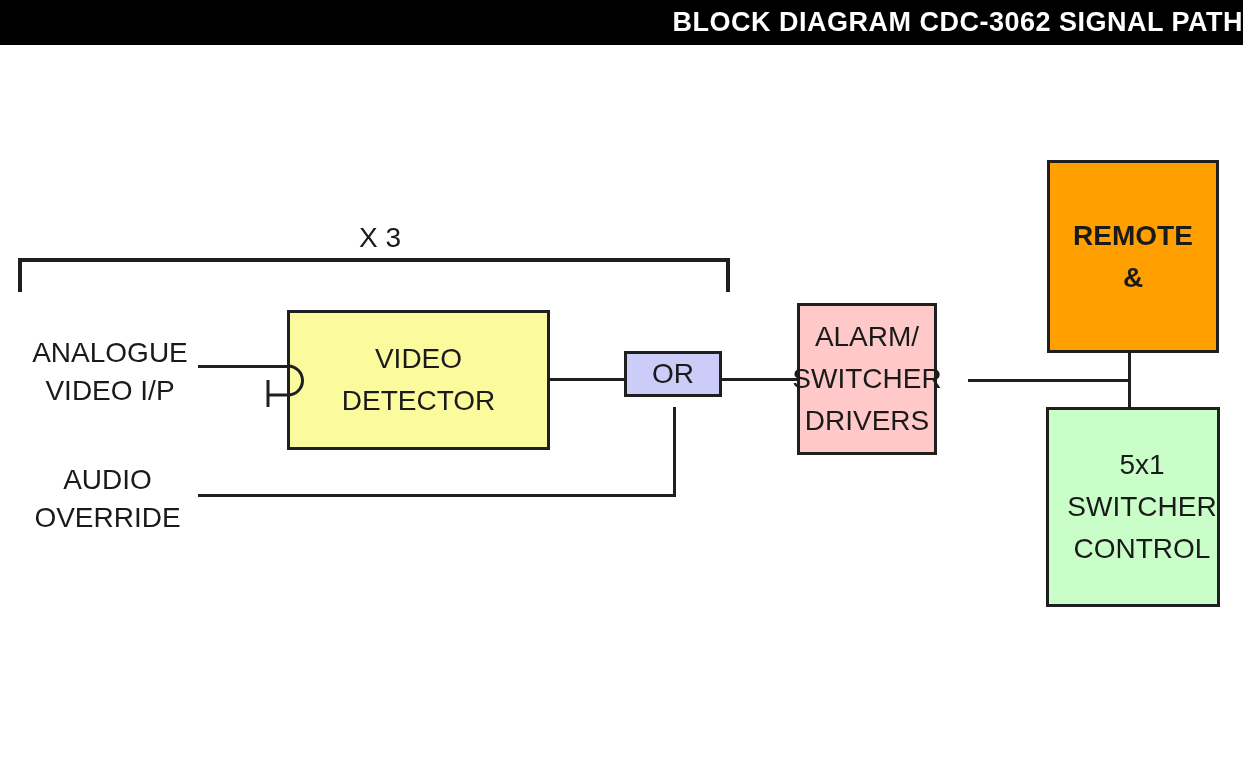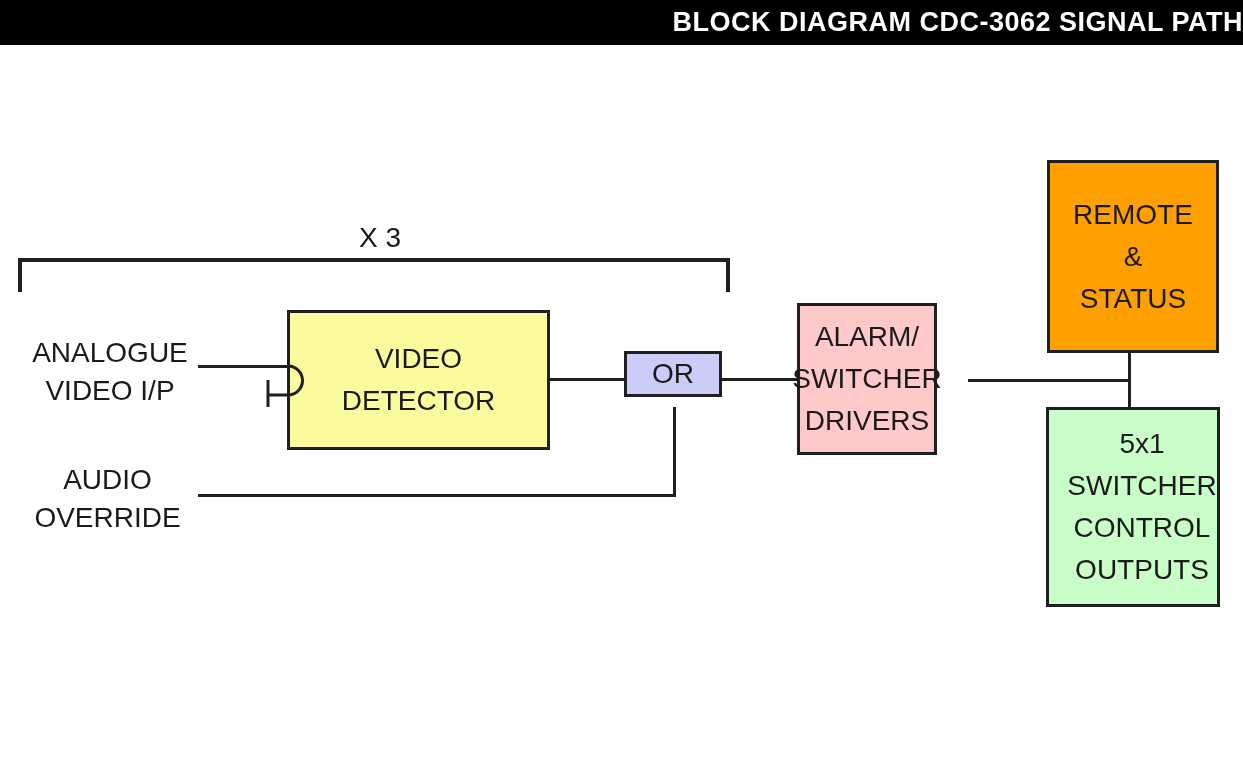--- a/index.html
+++ b/index.html
@@ -143,31 +143,29 @@
   <div class="block block-or" style="background-color: rgb(204, 204, 248);">
     <div>OR</div>
   </div>
 
   <div class="block block-alarm" style="background-color: rgb(255, 201, 201);">
     <div>ALARM/</div>
     <div>SWITCHER</div>
     <div>DRIVERS</div>
   </div>
 
-  <div class="block block-remote" style="background-color: rgb(255, 160, 0);">
+  <div class="block block-remote" style="background-color: rgb(255, 160, 0); font-weight: bold;">
     <div>REMOTE</div>
     <div>&amp;</div>
-    <div>STATUS</div>
   </div>
 
   <div class="block block-switcher" style="background-color: rgb(201, 254, 201); padding-left: 18px;">
     <div>5x1</div>
     <div>SWITCHER</div>
     <div>CONTROL</div>
-    <div>OUTPUTS</div>
   </div>
 
   <svg class="bridge-svg" viewBox="0 0 72 62" xmlns="http://www.w3.org/2000/svg">
     <path d="M 36 14 A 14.5 14.5 0 0 1 36 43 L 16 43" fill="none" stroke="#1f1f1f" stroke-width="3"></path>
     <line x1="16" y1="28" x2="16" y2="55" stroke="#1f1f1f" stroke-width="3"></line>
   </svg>
 
 </div>
 
 </body></html>

